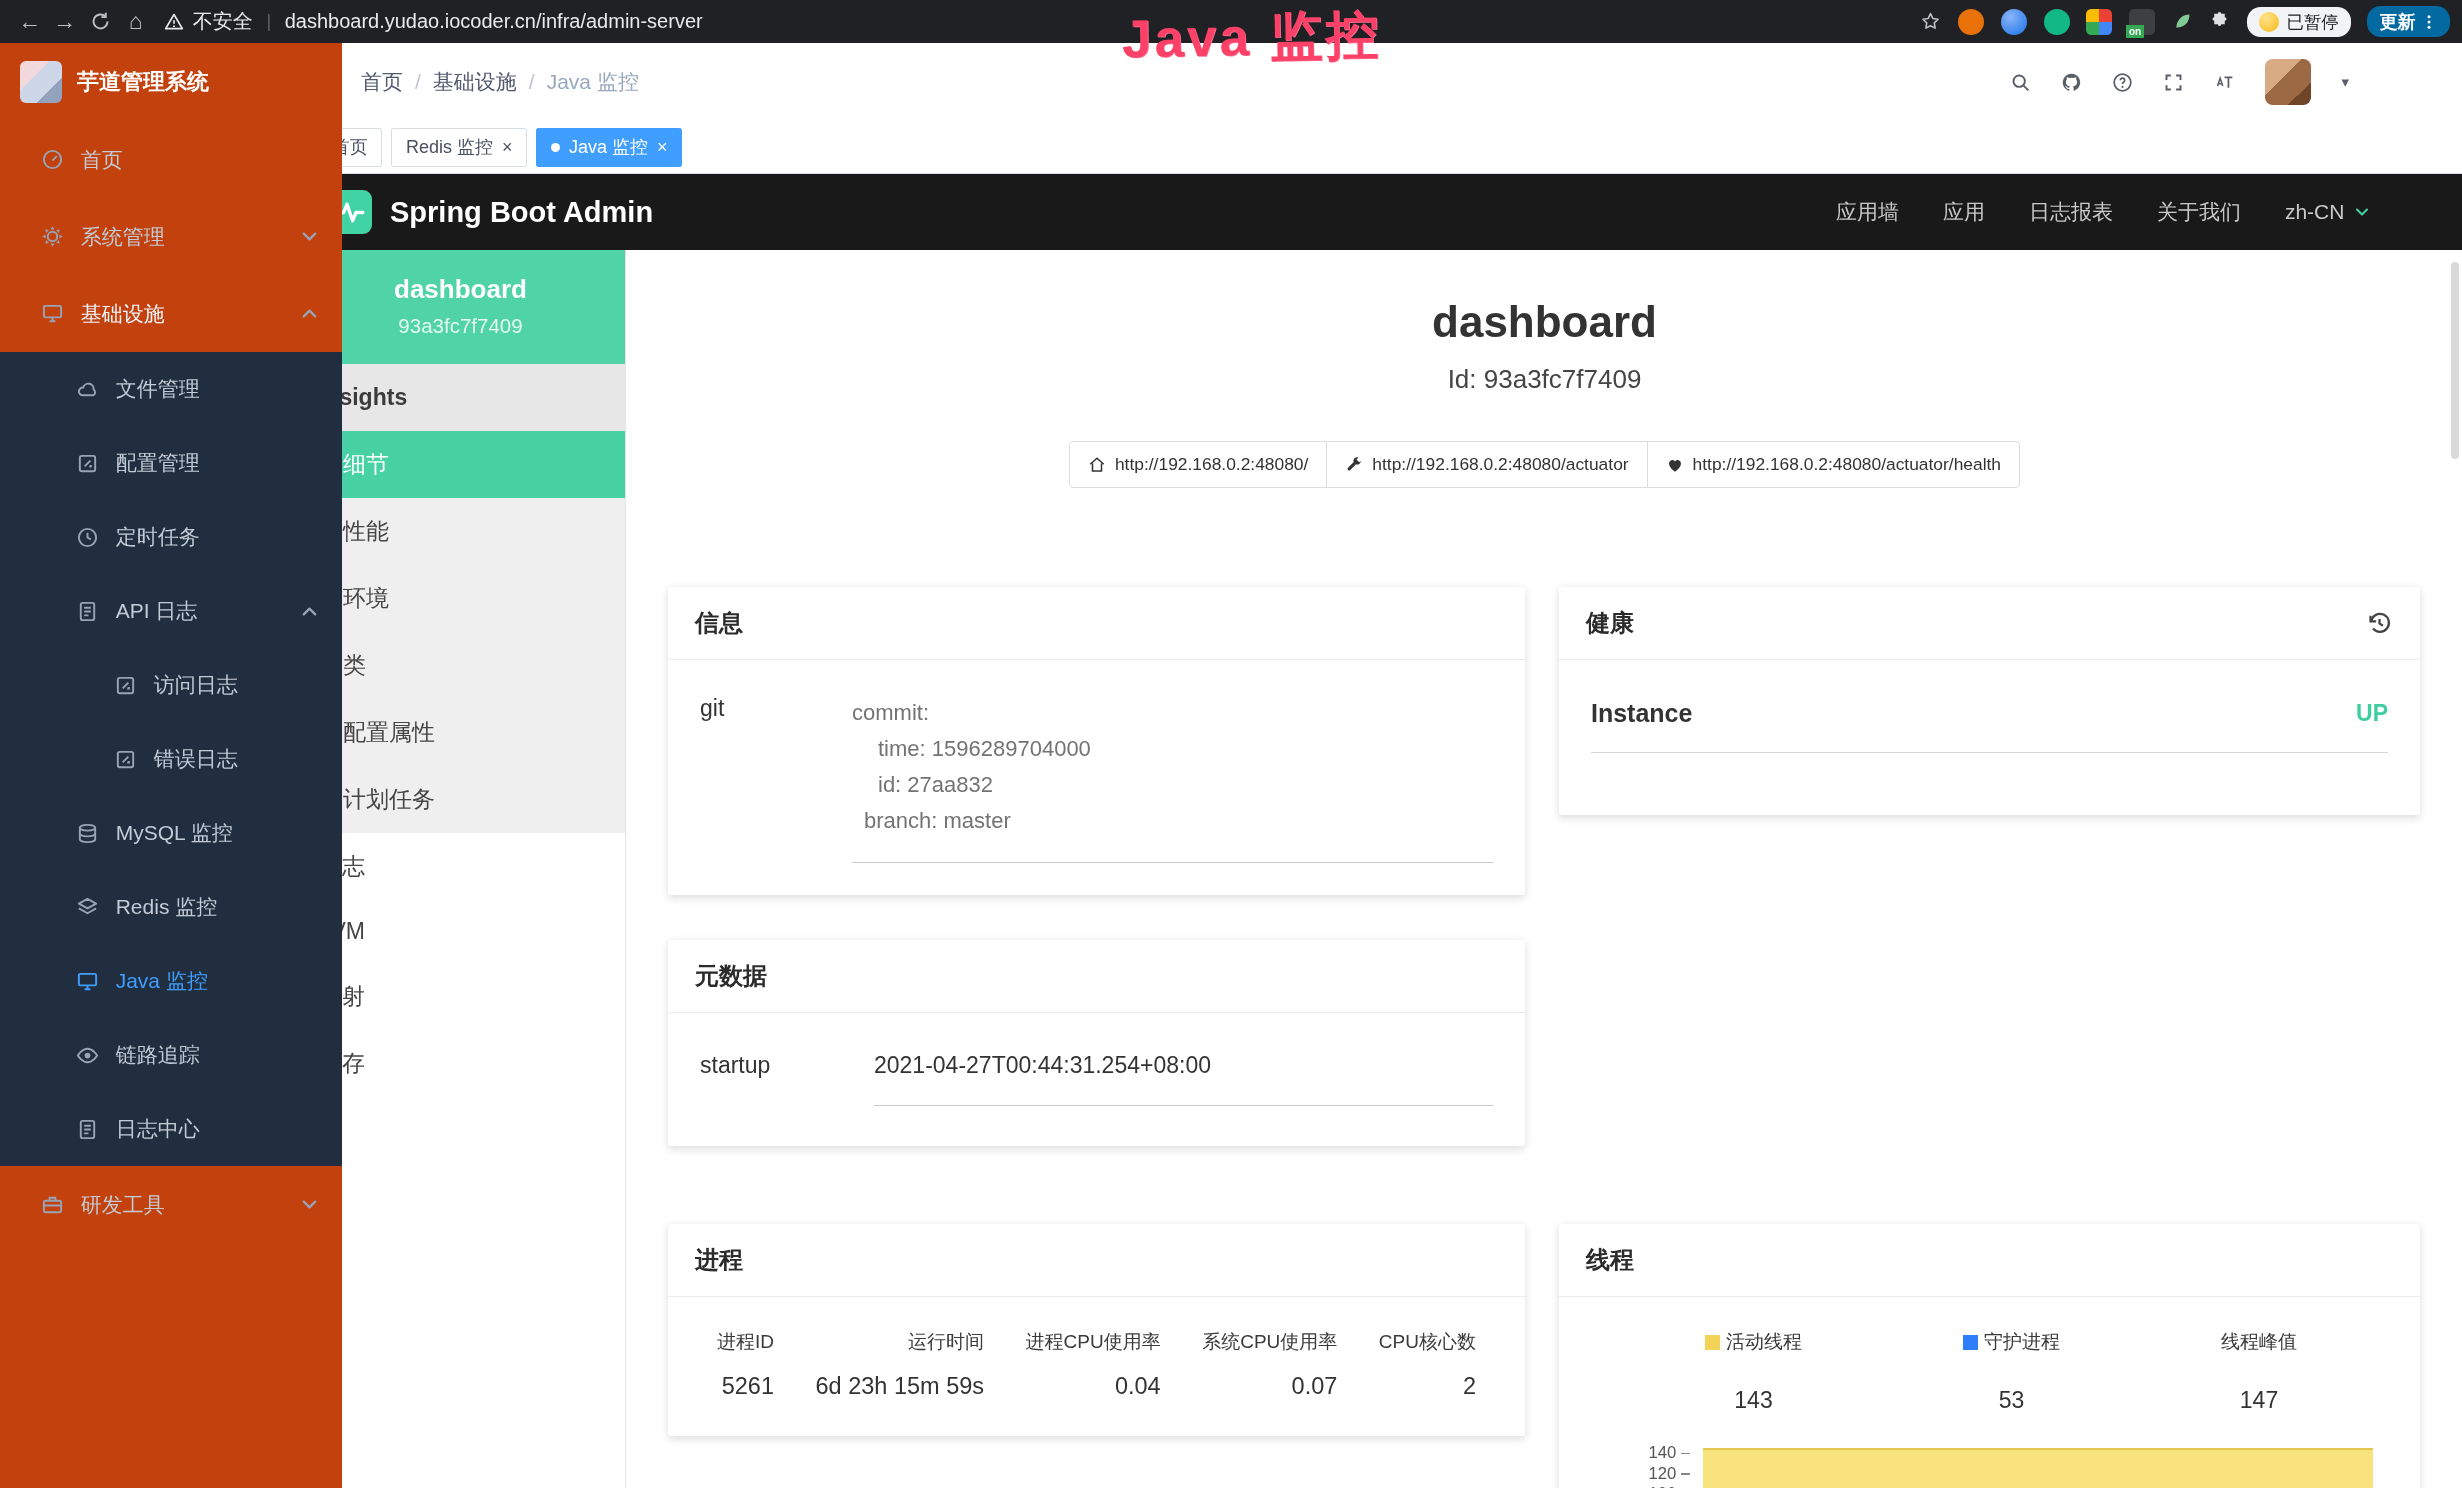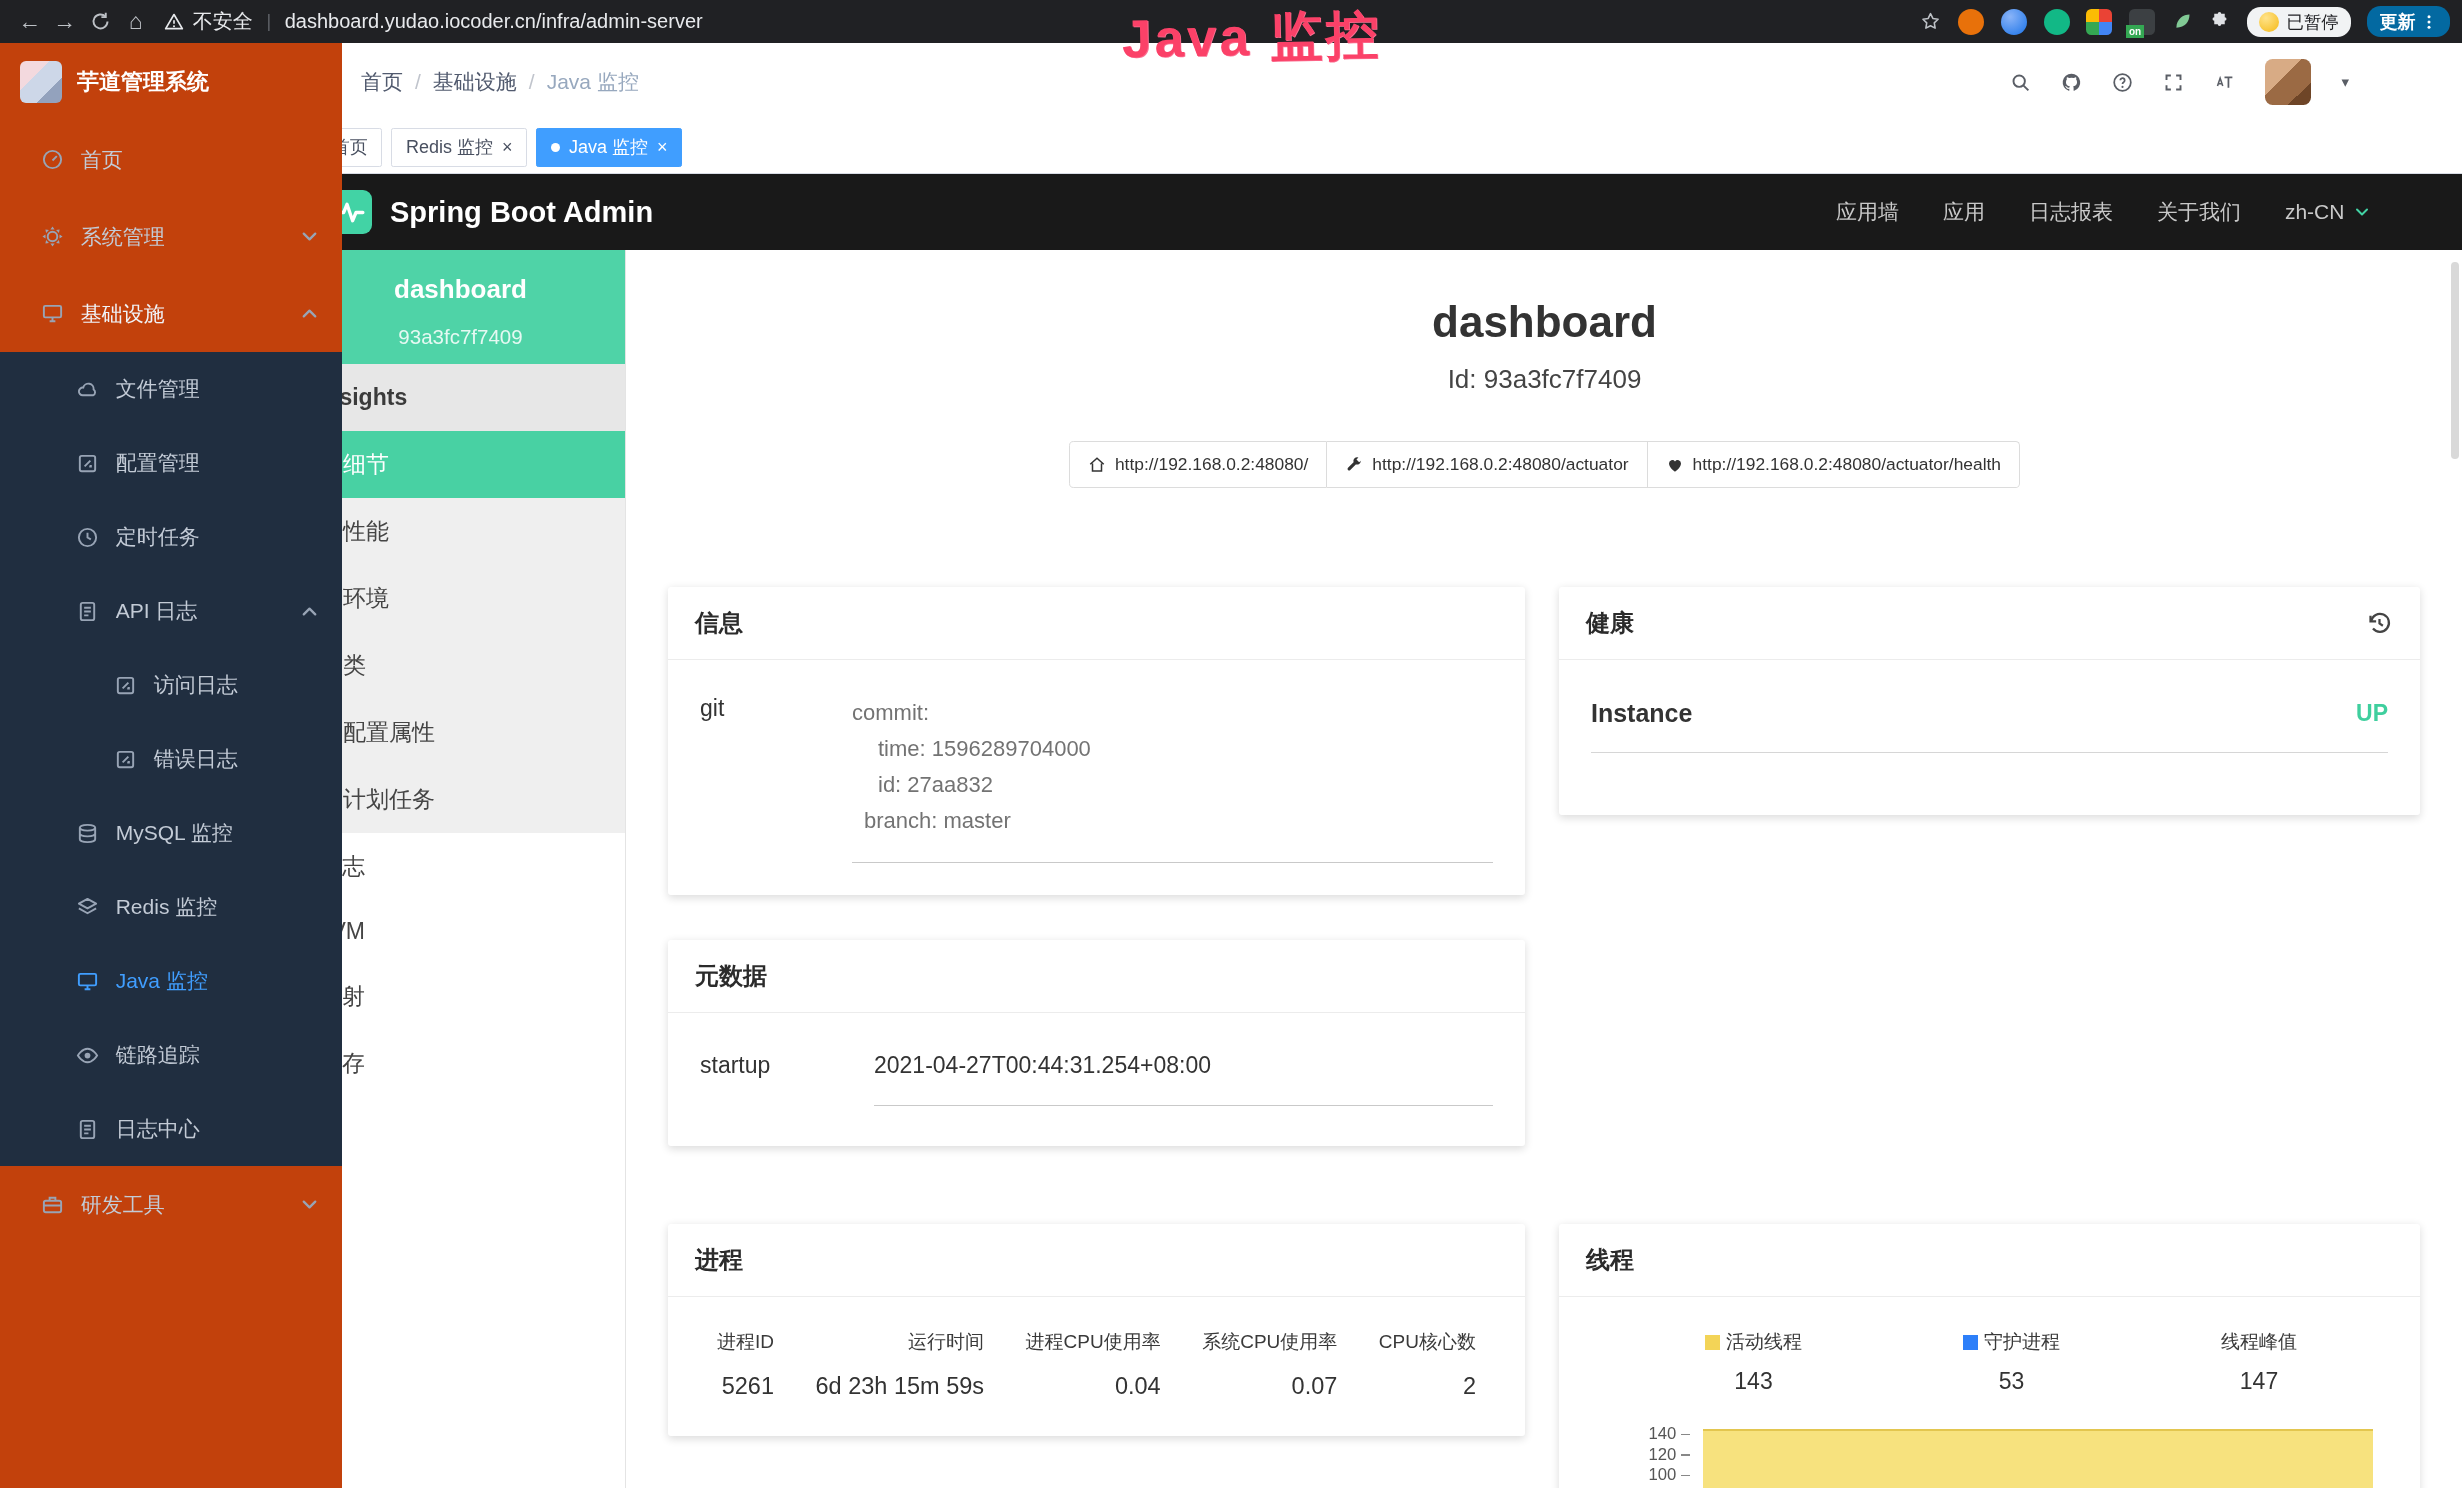--- a/index.html
+++ b/index.html
@@ -74,21 +74,21 @@
   .brandlogo svg{width:33px;height:33px}
   .brand{font-size:29px;font-weight:700;color:#fff;margin-left:18px}
   .sbalinks{margin-left:auto;display:flex;align-items:center;gap:44px;font-size:21px;color:#c9c9c9}
   .lang{display:flex;align-items:center;gap:7.6px;cursor:pointer}
   .lang .chev{width:20px;height:20px;color:#42d3a5}
 
   
   .sbaside{position:absolute;left:296px;top:250px;width:330px;height:1238px;background:#fff;border-right:0.8px solid #e4e4e4;z-index:6}
   .appblock{height:114px;background:#4fd3a7;text-align:center;cursor:pointer}
   .appname{font-size:26px;font-weight:700;color:#fff;padding-top:24px}
-  .appid{font-size:20.5px;color:rgba(255,255,255,.85);margin-top:20px}
+  .appid{font-size:20.5px;color:rgba(255,255,255,.85);margin-top:9px}
   .section{background:#e7e7e7;padding:20px 23px;font-size:23px;font-weight:700;color:#3b3b3b}
   .insights{background:#efefef}
   .ins-item{padding:18px 23px 18px 47px;font-size:23px;color:#454545;cursor:pointer}
   .ins-item.on{background:#48d1a3;color:#fff}
   .bot-item{padding:18px 23px;font-size:23px;color:#454545;background:#fff;cursor:pointer}
 
   
   .main{position:absolute;left:626px;top:250px;width:1837px;height:1238px;background:#fff;z-index:5}
   .mtitle{position:absolute;top:47px;width:100%;text-align:center;font-size:44px;font-weight:700;color:#333}
   .msub{position:absolute;top:114px;width:100%;text-align:center;font-size:26px;color:#444}
@@ -128,21 +128,21 @@
   .sl{font-size:19px;color:#3a3a3a}
   .sv{font-size:23.5px;color:#333;margin-top:18px}
 
   .tb{padding:32px 32px 0}
   .legend{display:flex;justify-content:space-between;padding:0 91px 0 114px}
   .leg{text-align:center}
   .ll{display:flex;align-items:center;justify-content:center;gap:6px;font-size:19px;color:#3a3a3a}
   .sq{width:15px;height:15px;display:inline-block}
   .sq.y{background:#f3d457}
   .sq.b{background:#2d7ff9}
-  .lv{font-size:23px;color:#333;margin-top:13px}
+  .lv{font-size:23px;color:#333;margin-top:32px}
   .chart{position:relative;margin-top:26px;height:137px}
   .ytick{position:absolute;left:46px;width:53px;text-align:right;font-size:16.7px;color:#555}
   .tickline{display:inline-block;width:9px;height:1.5px;background:#888;margin-left:4.6px;vertical-align:middle}
   .area{position:absolute;left:112px;right:15px;top:7.6px;bottom:0;background:#f7e27e;border-top:2.3px solid #e3c64f}
 
   .scrollthumb{position:absolute;right:3px;top:262px;width:7.6px;height:197px;border-radius:3.8px;background:#d9d9d9;z-index:50}
 </style>
 </head>
 <body>
 

